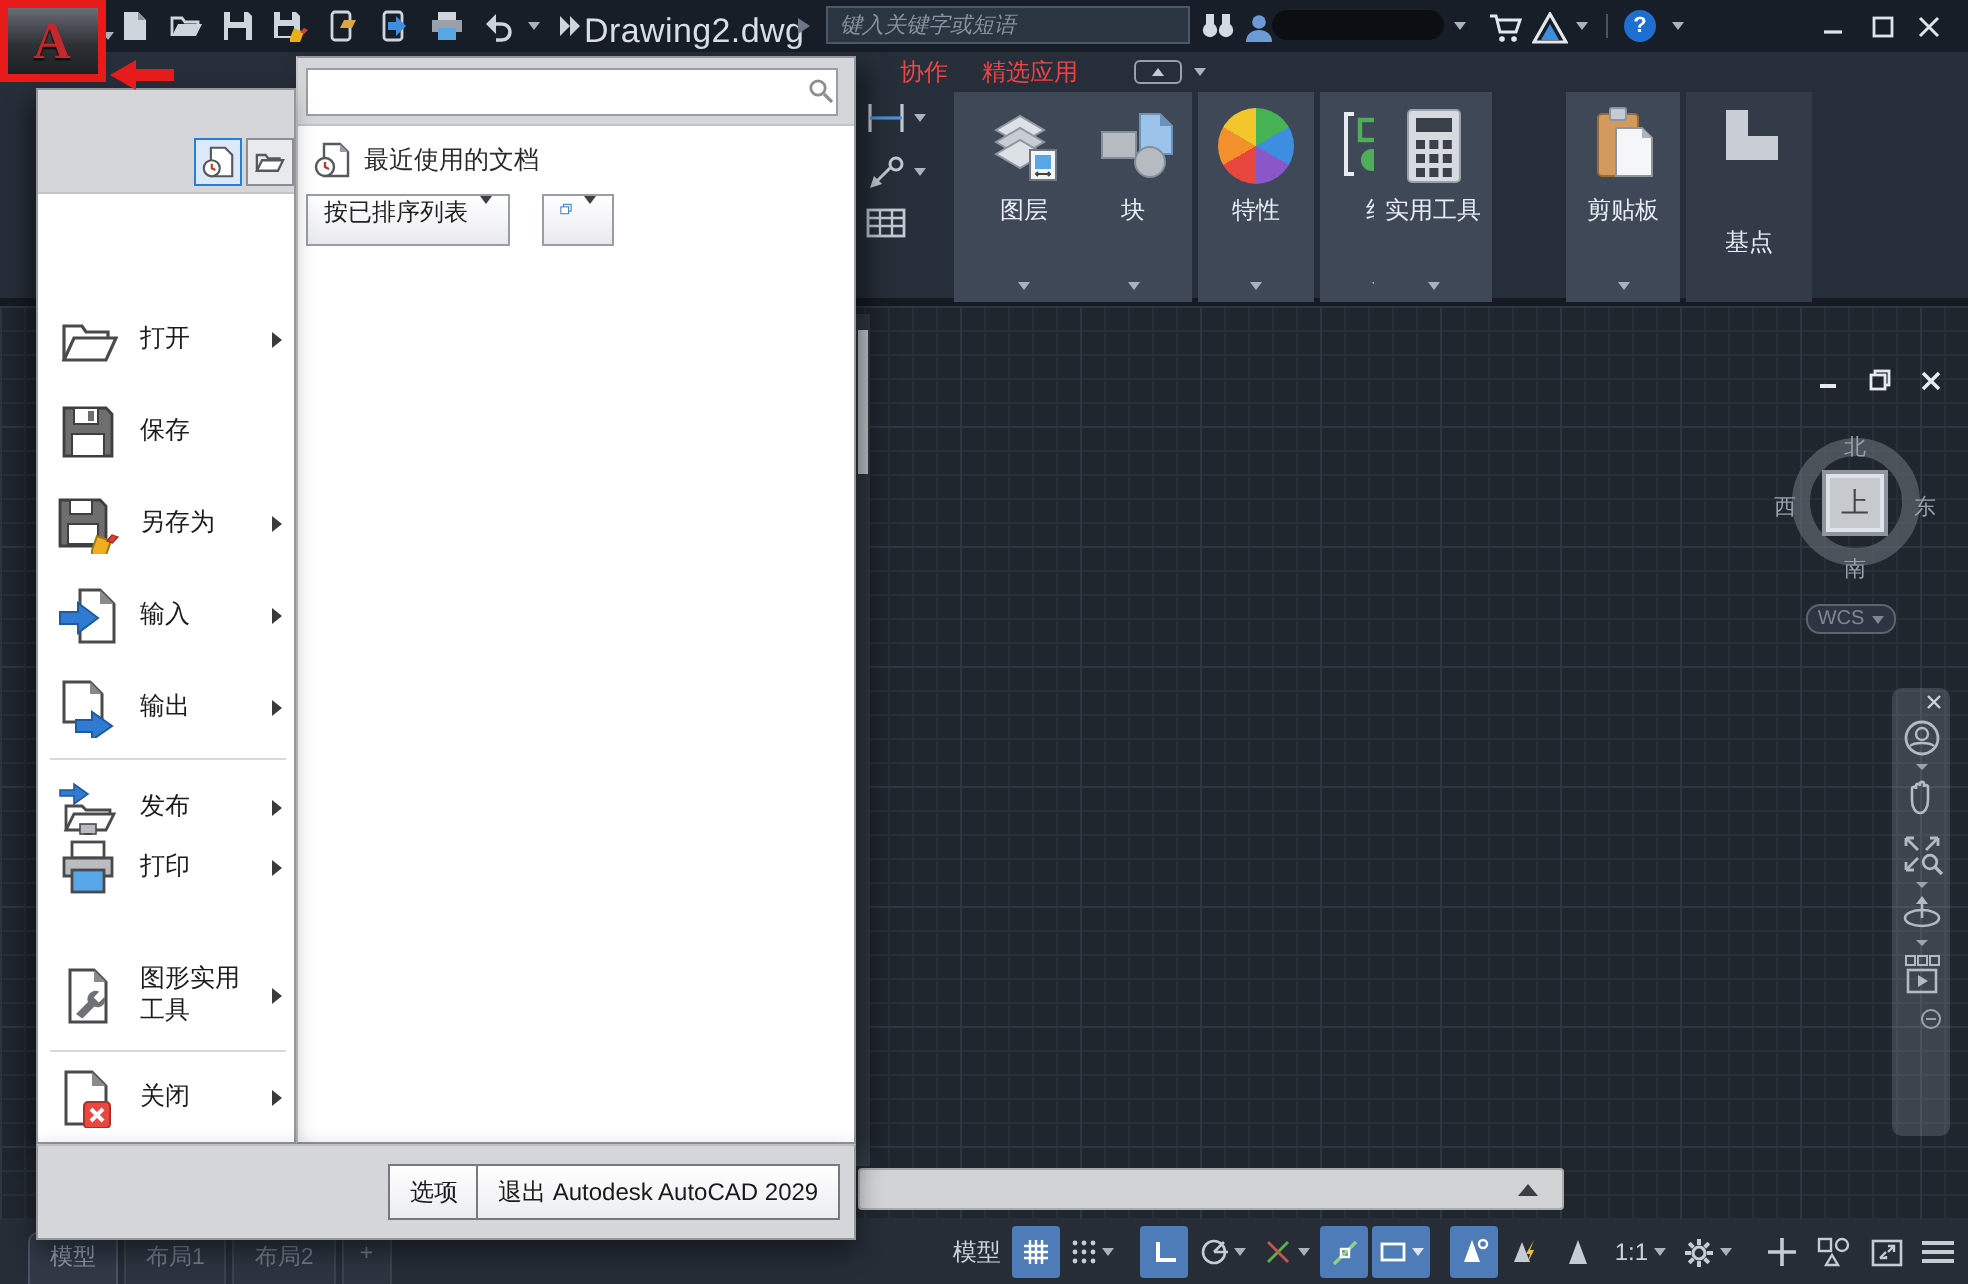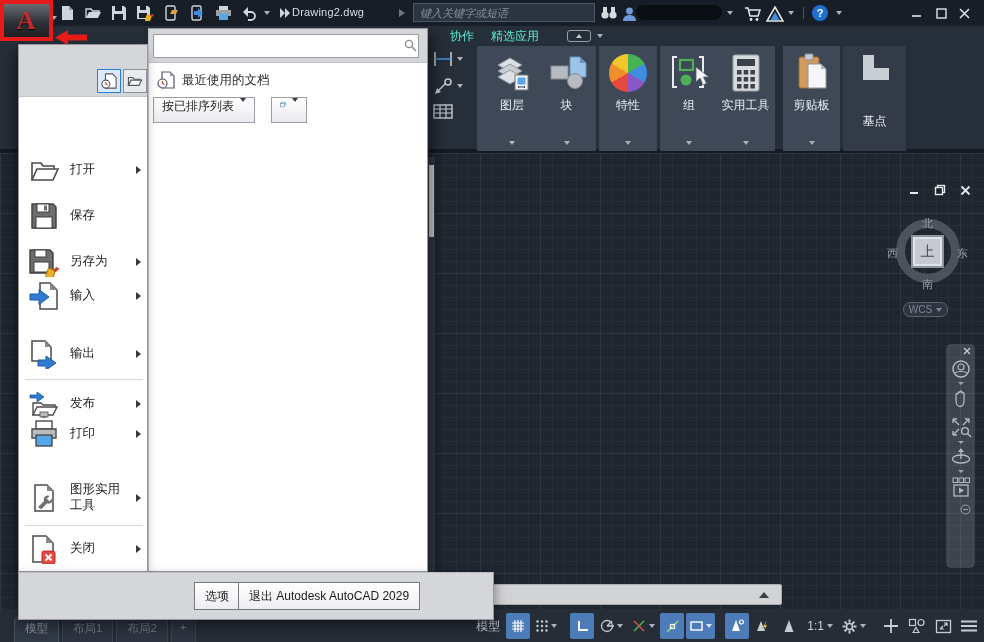--- a/index.html
+++ b/index.html
@@ -6,38 +6,38 @@
   html,body { background:#10141a; }
   body { font-family:"Liberation Sans","DejaVu Sans",sans-serif; }
   #app { position:relative; width:984px; height:642px; overflow:hidden; background:#20262e; }
   .abs { position:absolute; }
 
   
   #titlebar { position:absolute; left:0; top:0; width:984px; height:26px; background:#181e27; }
   .qicon { display:inline-flex; align-items:center; justify-content:center; width:22px; height:22px; }
   .qicon svg { display:block; }
   #qat { position:absolute; left:56px; top:2px; display:flex; gap:4px; align-items:center; }
-  #win-title { position:absolute; left:292px; top:6px; color:#d9dee5; font-size:11px; letter-spacing:.2px; }
+  #win-title { position:absolute; left:292px; top:6px; color:#d9dee5; font-size:17px; letter-spacing:.2px; }
   #tb-search { position:absolute; left:413px; top:3px; width:182px; height:19px; background:#2b3441; border:1px solid #4d5867; color:#c7cdd6; font-size:11px; padding:0 6px; font-style:italic; }
   #tb-search::placeholder { color:#87919f; font-style:italic; }
   .car-d { width:0; height:0; border-left:3.5px solid transparent; border-right:3.5px solid transparent; border-top:4px solid #a9b2bd; }
   .car-d.dark { border-top-color:#3c3f44; }
   .redact { background:#0b0e13; border-radius:8px; }
   .winbtn { display:inline-flex; align-items:center; justify-content:center; width:22px; height:20px; }
 
   
   #logo { position:absolute; left:3px; top:3px; width:46px; height:35px; background:linear-gradient(#6c7077,#2e3237 55%,#1b1e22); display:flex; align-items:center; justify-content:center; }
   #logo .a { color:#c1292e; font-size:26px; font-weight:bold; font-family:"Liberation Serif","DejaVu Serif",serif; text-shadow:0 1px 1px #000; }
   #logo-caret { position:absolute; left:51px; top:16px; }
   #anno-border { position:absolute; left:0; top:0; width:53px; height:41px; border:4px solid #e81b1b; z-index:40; }
   #anno-arrow { position:absolute; left:55px; top:30px; z-index:40; }
 
   
   #tabrow { position:absolute; left:0; top:26px; width:984px; height:20px; background:#262e39; }
-  .rtab { position:absolute; top:0; height:20px; line-height:20px; color:#5eead4; font-size:12px; padding:0 4px; }
+  .rtab { position:absolute; top:0; height:20px; line-height:20px; color:#ef4444; font-size:12px; padding:0 4px; }
   #ribbon { position:absolute; left:0; top:46px; width:984px; height:107px; background:#262e39; border-bottom:4px solid #161b23; }
   .rpanel { position:absolute; top:0; height:105px; background:#3e4857; display:flex; flex-direction:column; align-items:center; }
   .rpanel .pic { margin-top:5px; height:44px; display:flex; align-items:center; }
   .rpanel .plb { color:#e8edf3; font-size:12px; margin-top:2px; }
   .rpanel .pcar { margin-top:auto; margin-bottom:6px; }
   #viewpanel { background:#333b49;gap:24px; }
   #viewpanel .pfoot { width:100%; height:22px; margin-top:auto; background:#2c3441; display:flex; align-items:center; justify-content:space-between; gap:5px; color:#cfd6df; font-size:12px; }
   .annostrip-ic { display:flex; align-items:center; gap:3px; }
 
   
@@ -80,21 +80,21 @@
   #laytabs { position:absolute; left:14px; top:616px; display:flex; gap:3px; }
   .ltab { height:26px; padding:4px 10px 0; background:#2d3440; border:1px solid #3a4350; border-bottom:none; border-radius:5px 5px 0 0; color:#6f7a89; font-size:11.5px; }
   .ltab.active { background:#313947; border-color:#4a5463; color:#939daa; }
 
   
   .menu-panel { position:absolute; background:#fff; border:1px solid #95979c; z-index:30; }
   #menu-left { left:18px; top:44px; width:130px; height:528px; box-shadow:-4px 6px 12px rgba(0,0,0,.45); }
   #menu-left .lhead { position:absolute; left:0; top:0; width:100%; height:52px; background:#d5d6da; border-bottom:1px solid #c3c4c8; }
   #menu-right { left:148px; top:28px; width:280px; height:544px; border-left:1px solid #c6c7cb; box-shadow:6px 6px 12px rgba(0,0,0,.45);padding-left:18px; }
   #menu-right .rhead { position:absolute; left:0; top:0; width:100%; height:34px; background:#d5d6da; border-bottom:1px solid #c3c4c8; }
-  #menu-footer { left:18px; top:572px; width:476px; height:48px; background:#d5d6da; border-top:1px solid #bdbec2; box-shadow:0 6px 12px rgba(0,0,0,.45); }
+  #menu-footer { left:18px; top:572px; width:410px; height:48px; background:#d5d6da; border-top:1px solid #bdbec2; box-shadow:0 6px 12px rgba(0,0,0,.45); }
 
   .toggle-btn { position:absolute; width:24px; height:24px; display:flex; align-items:center; justify-content:center; background:#e9eaed; border:1px solid #8b8e94; }
   .toggle-btn.sel { background:#dcE9f8; border:1px solid #2a7fd4; }
 
   #menu-search { position:absolute; left:4px; top:5px; width:266px; height:24px; background:#fff; border:1px solid #9a9da4; font-size:12px; padding:0 22px 0 6px; }
   .mag { position:absolute; right:10px; top:10px; }
 
   .recent-hd { position:absolute; left:8px; top:42px; display:flex; align-items:center; gap:7px; color:#2a2a2a; font-size:12.5px; }
   .sortbtn { position:absolute; top:68px; height:26px; background:linear-gradient(#ffffff,#e9eaee); border:1px solid #9a9da4; display:flex; align-items:flex-start; justify-content:center; gap:6px; font-size:12px; color:#222; padding:0 8px; }
 
@@ -303,21 +303,21 @@
             <path d="M9 4H5v30h4M31 4h4v30h-4" fill="none" stroke="#e8ecf1" stroke-width="2"></path>
             <rect x="12" y="7" width="13" height="10" fill="none" stroke="#4fae57" stroke-width="2.2"></rect>
             <circle cx="18" cy="27" r="5.5" fill="#4fae57"></circle>
             <path d="M28 14v15l4-4 3 7 3.5-1.6-3-6.4H41z" fill="#f2f4f6" stroke="#555c64" stroke-width=".8"></path>
           </svg>
         </span>
       <span class="plb">组</span>
       <span class="pcar car-d"></span>
     </div>
 
-    <div class="rpanel" style="left:716px;width:59px">
+    <div class="rpanel" style="left:687px;width:59px">
       <span class="pic">
           <svg width="34" height="40" viewBox="0 0 34 40">
             <rect x="4" y="2" width="26" height="36" rx="2" fill="#d7dadf" stroke="#9aa1a9"></rect>
             <rect x="8" y="6" width="18" height="7" fill="#3a414a"></rect>
             <g fill="#3a414a">
               <rect x="8" y="17" width="4.5" height="4.5"></rect>
               <rect x="14.7" y="17" width="4.5" height="4.5"></rect>
               <rect x="21.4" y="17" width="4.5" height="4.5"></rect>
               <rect x="8" y="24" width="4.5" height="4.5"></rect>
               <rect x="14.7" y="24" width="4.5" height="4.5"></rect>
@@ -635,21 +635,21 @@
             <path d="M2 3h20l3 3v20H2z" fill="#6e6e6e" stroke="#3f3f3f" stroke-width="1.4"></path>
             <rect x="7" y="3" width="11" height="7" fill="#fff" stroke="#3f3f3f"></rect>
             <rect x="6" y="15" width="15" height="10" fill="#fff" stroke="#3f3f3f"></rect>
             <path d="M18 28l2.5-7 7 2.5-2.5 7-7 .8z" fill="#f0ad1f" stroke="#9a7a10"></path>
             <path d="M25.5 23.5l2.5-3 3 1-2.8 3z" fill="#e03c31" stroke="#9a2a22" stroke-width=".6"></path>
           </svg>
         </span>
       <span class="mi-lb">另存为</span>
       <span class="mi-ar"></span>
     </div>
-    <div class="mi" style="top:228px">
+    <div class="mi" style="top:240px">
       <span class="mi-ic">
           <svg width="30" height="30" viewBox="0 0 30 30">
             <path d="M11 2h10l7 7v19H11z" fill="#fff" stroke="#4a4a4a" stroke-width="1.5"></path>
             <path d="M21 2l7 7h-7z" fill="#8a8a8a"></path>
             <path d="M1 13h9V8.5L20 16l-10 7.5V19H1z" fill="#2e7bd1" stroke="#1d5a9e"></path>
           </svg>
         </span>
       <span class="mi-lb">输入</span>
       <span class="mi-ar"></span>
     </div>

